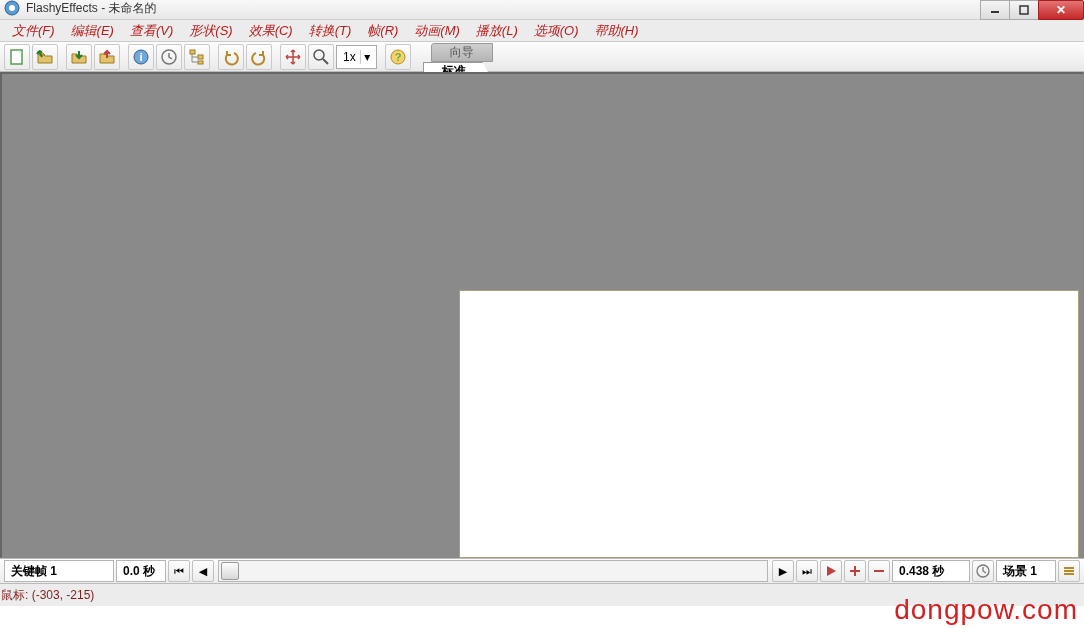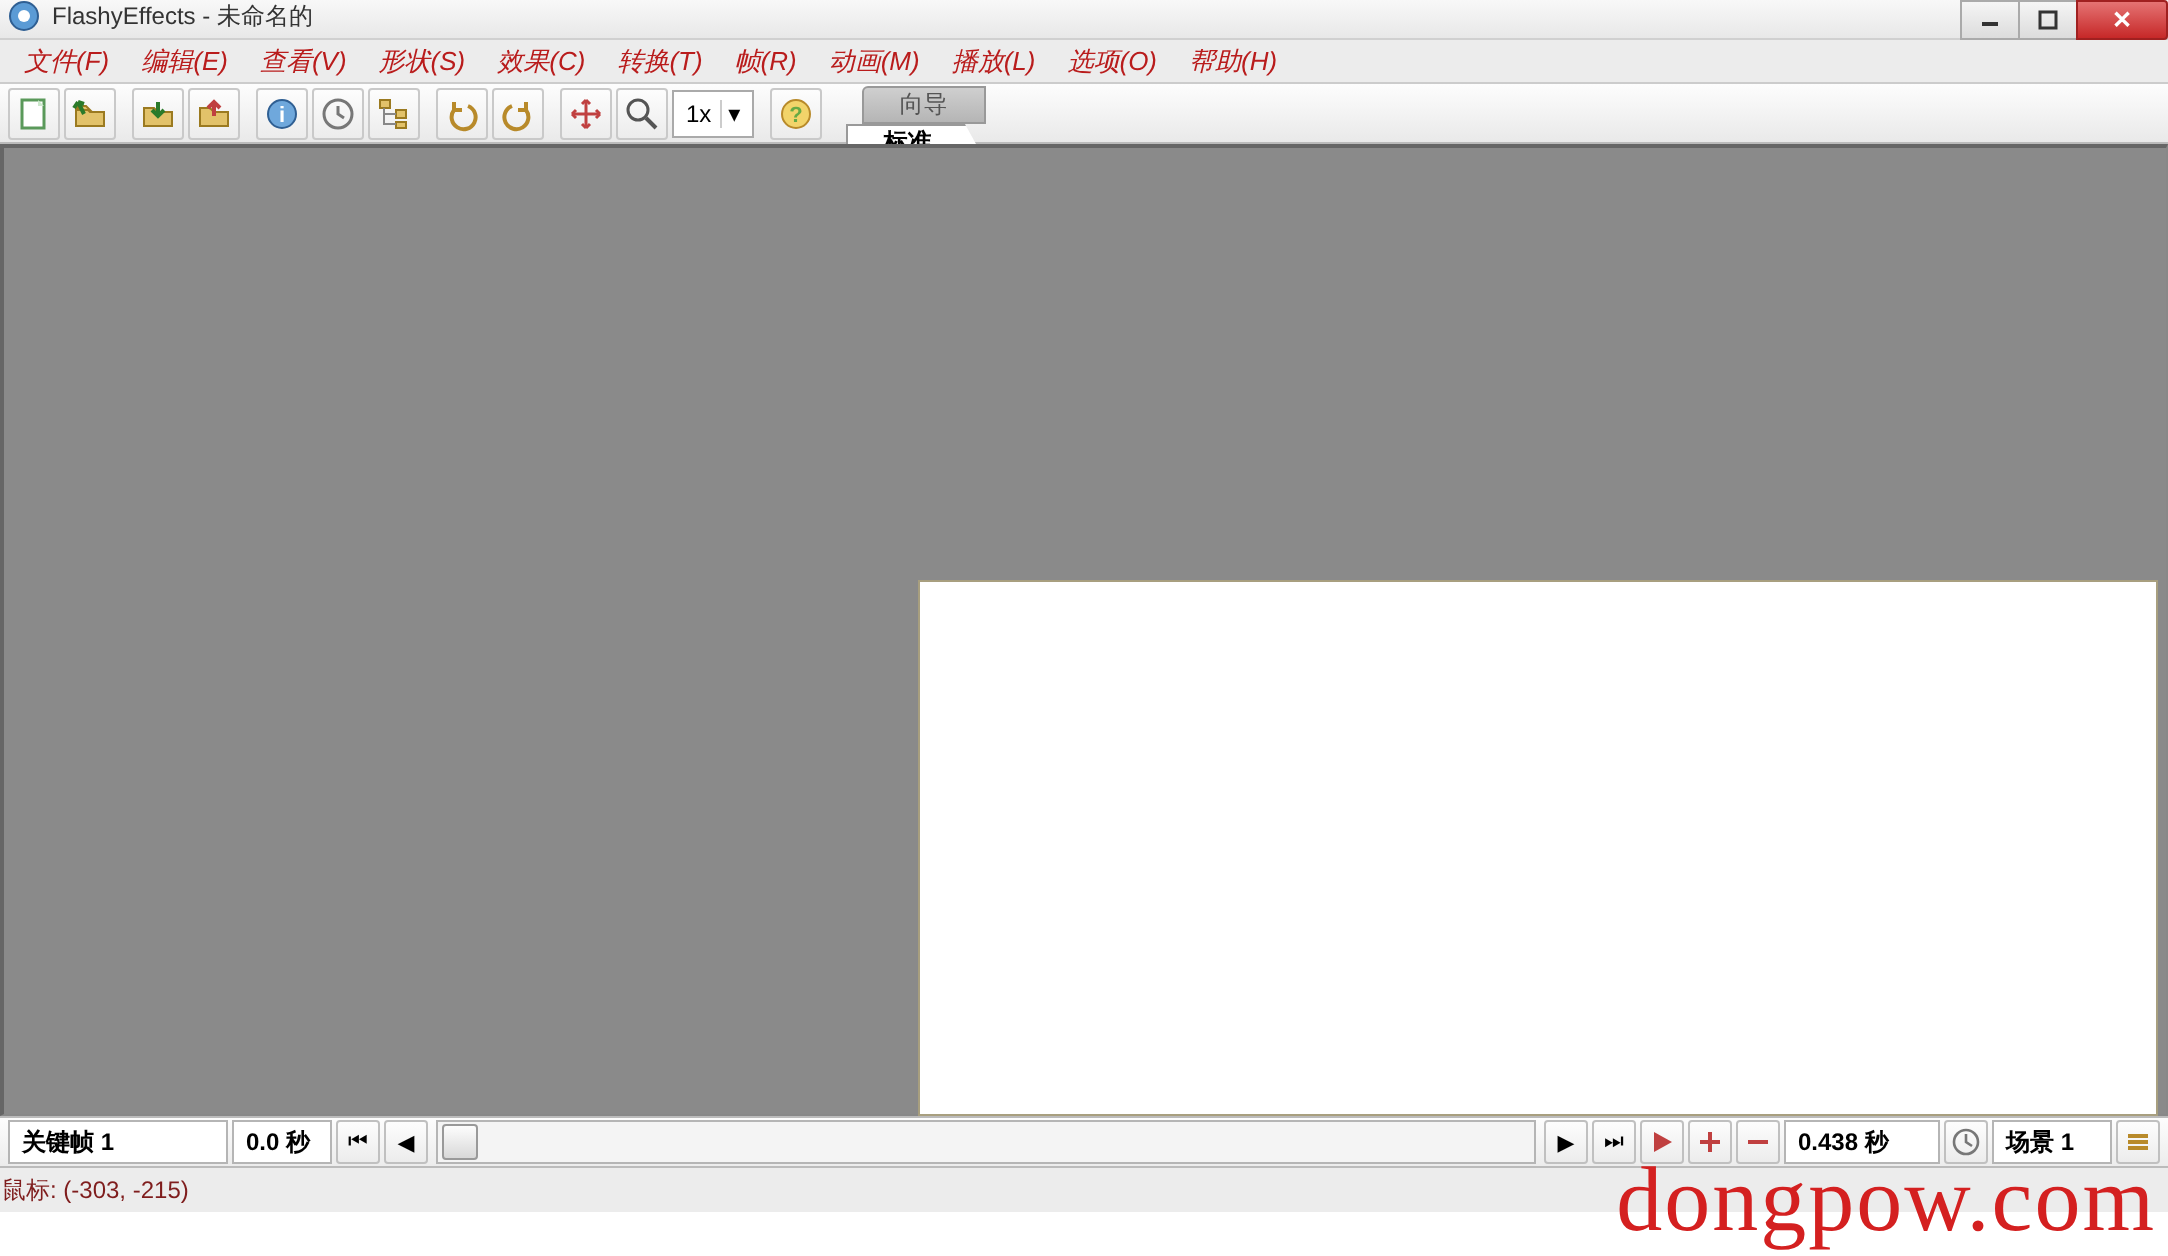--- a/index.html
+++ b/index.html
@@ -44,21 +44,21 @@
 .bfield.w1 { width:110px;}
 .bfield.w2 { width:50px;}
 .bbtn { width:22px; height:22px; border:1px solid #c0c0c0; background:linear-gradient(to bottom,#fdfdfd,#ececec); display:flex; align-items:center; justify-content:center; cursor:pointer; font-size:11px; border-radius:2px;}
 .bslider { flex:1; height:22px; border:1px solid #b5b5b5; background:#f4f4f4; display:flex; align-items:center; position:relative; margin:0 2px;}
 .bslider .thumb{width:18px;height:18px;background:linear-gradient(to bottom,#fdfdfd,#d8d8d8);border:1px solid #999;position:absolute;left:2px;border-radius:2px;}
 
 
 .statusbar { height:22px; background:#ececec; display:flex; align-items:center; padding:0 1px; font-size:12px; color:#7f1d1d;}
 
 
-.watermark { position:absolute; right:6px; bottom:2px; font-family:Liberation Serif, serif; font-size:46px; color:#d42020; letter-spacing:1px; pointer-events:none; font-weight:normal;}
+.watermark { position:absolute; right:6px; bottom:2px; font-family:Liberation Sans, sans-serif; font-size:28px; color:#d42020; letter-spacing:1px; pointer-events:none; font-weight:normal;}
 
 
 svg{display:block;}
 </style>
 </head>
 <body>
 
 <div class="titlebar">
   <span class="icon">
     <svg width="16" height="16" viewBox="0 0 16 16">

